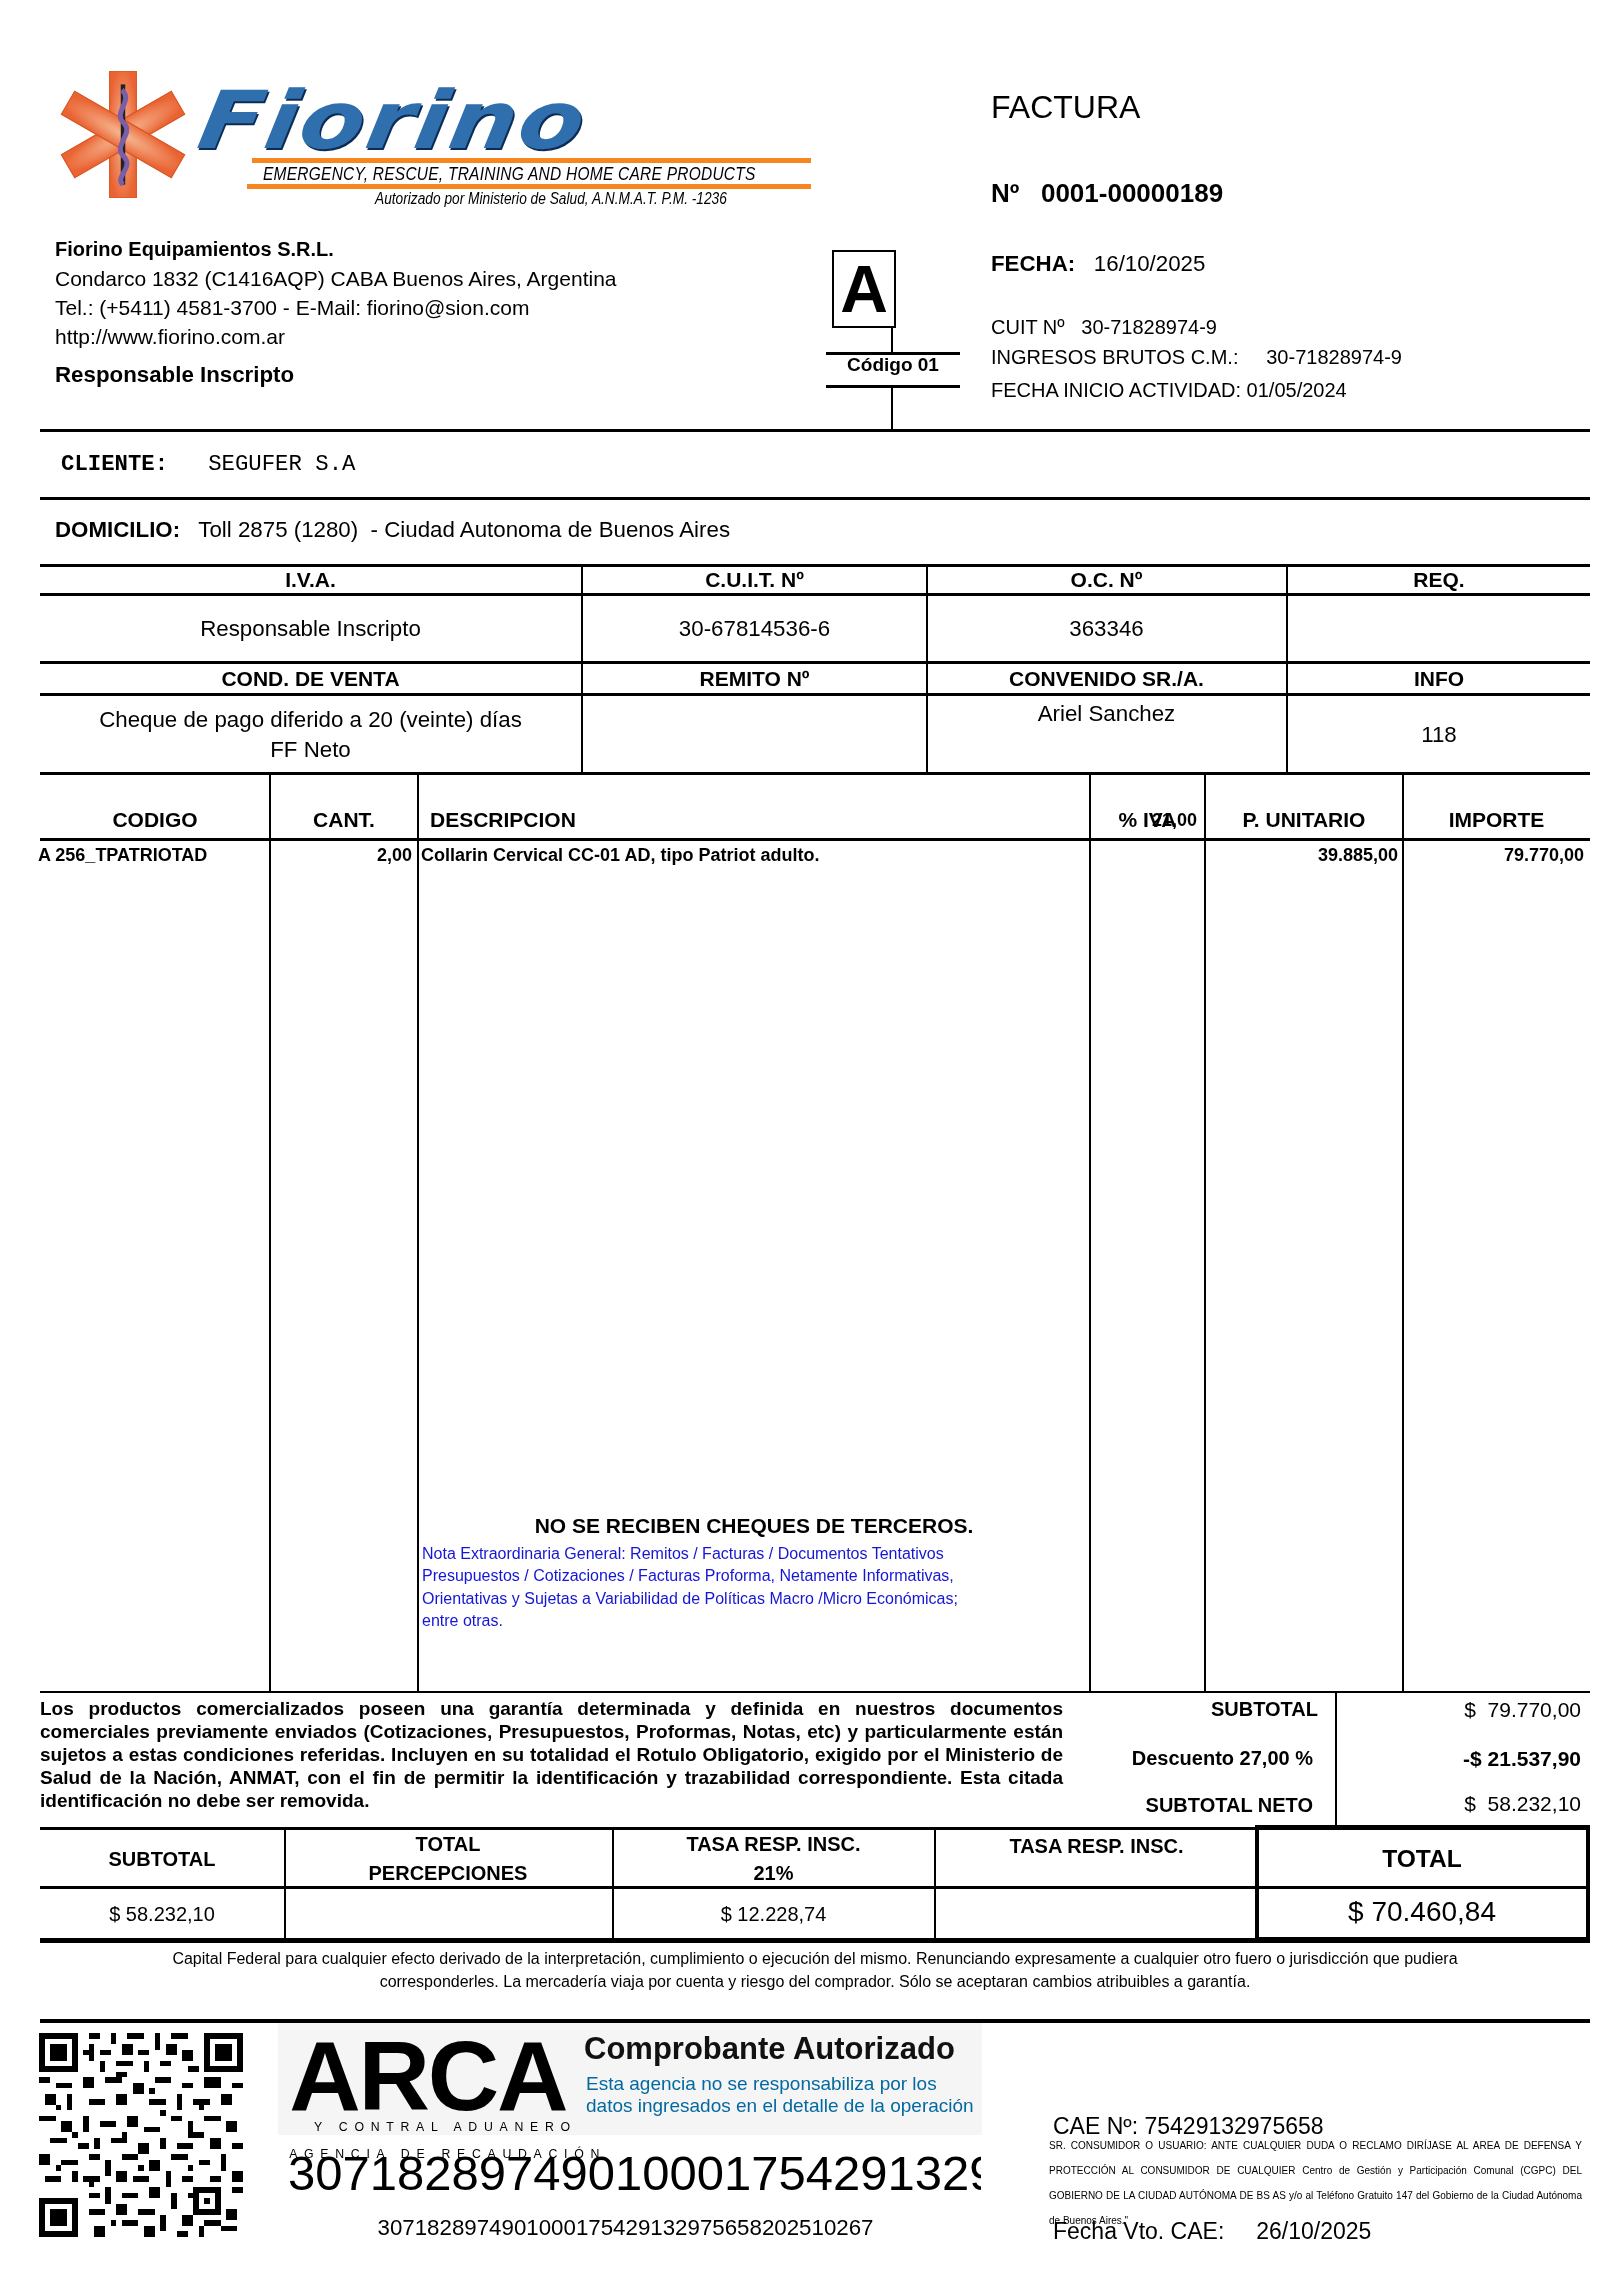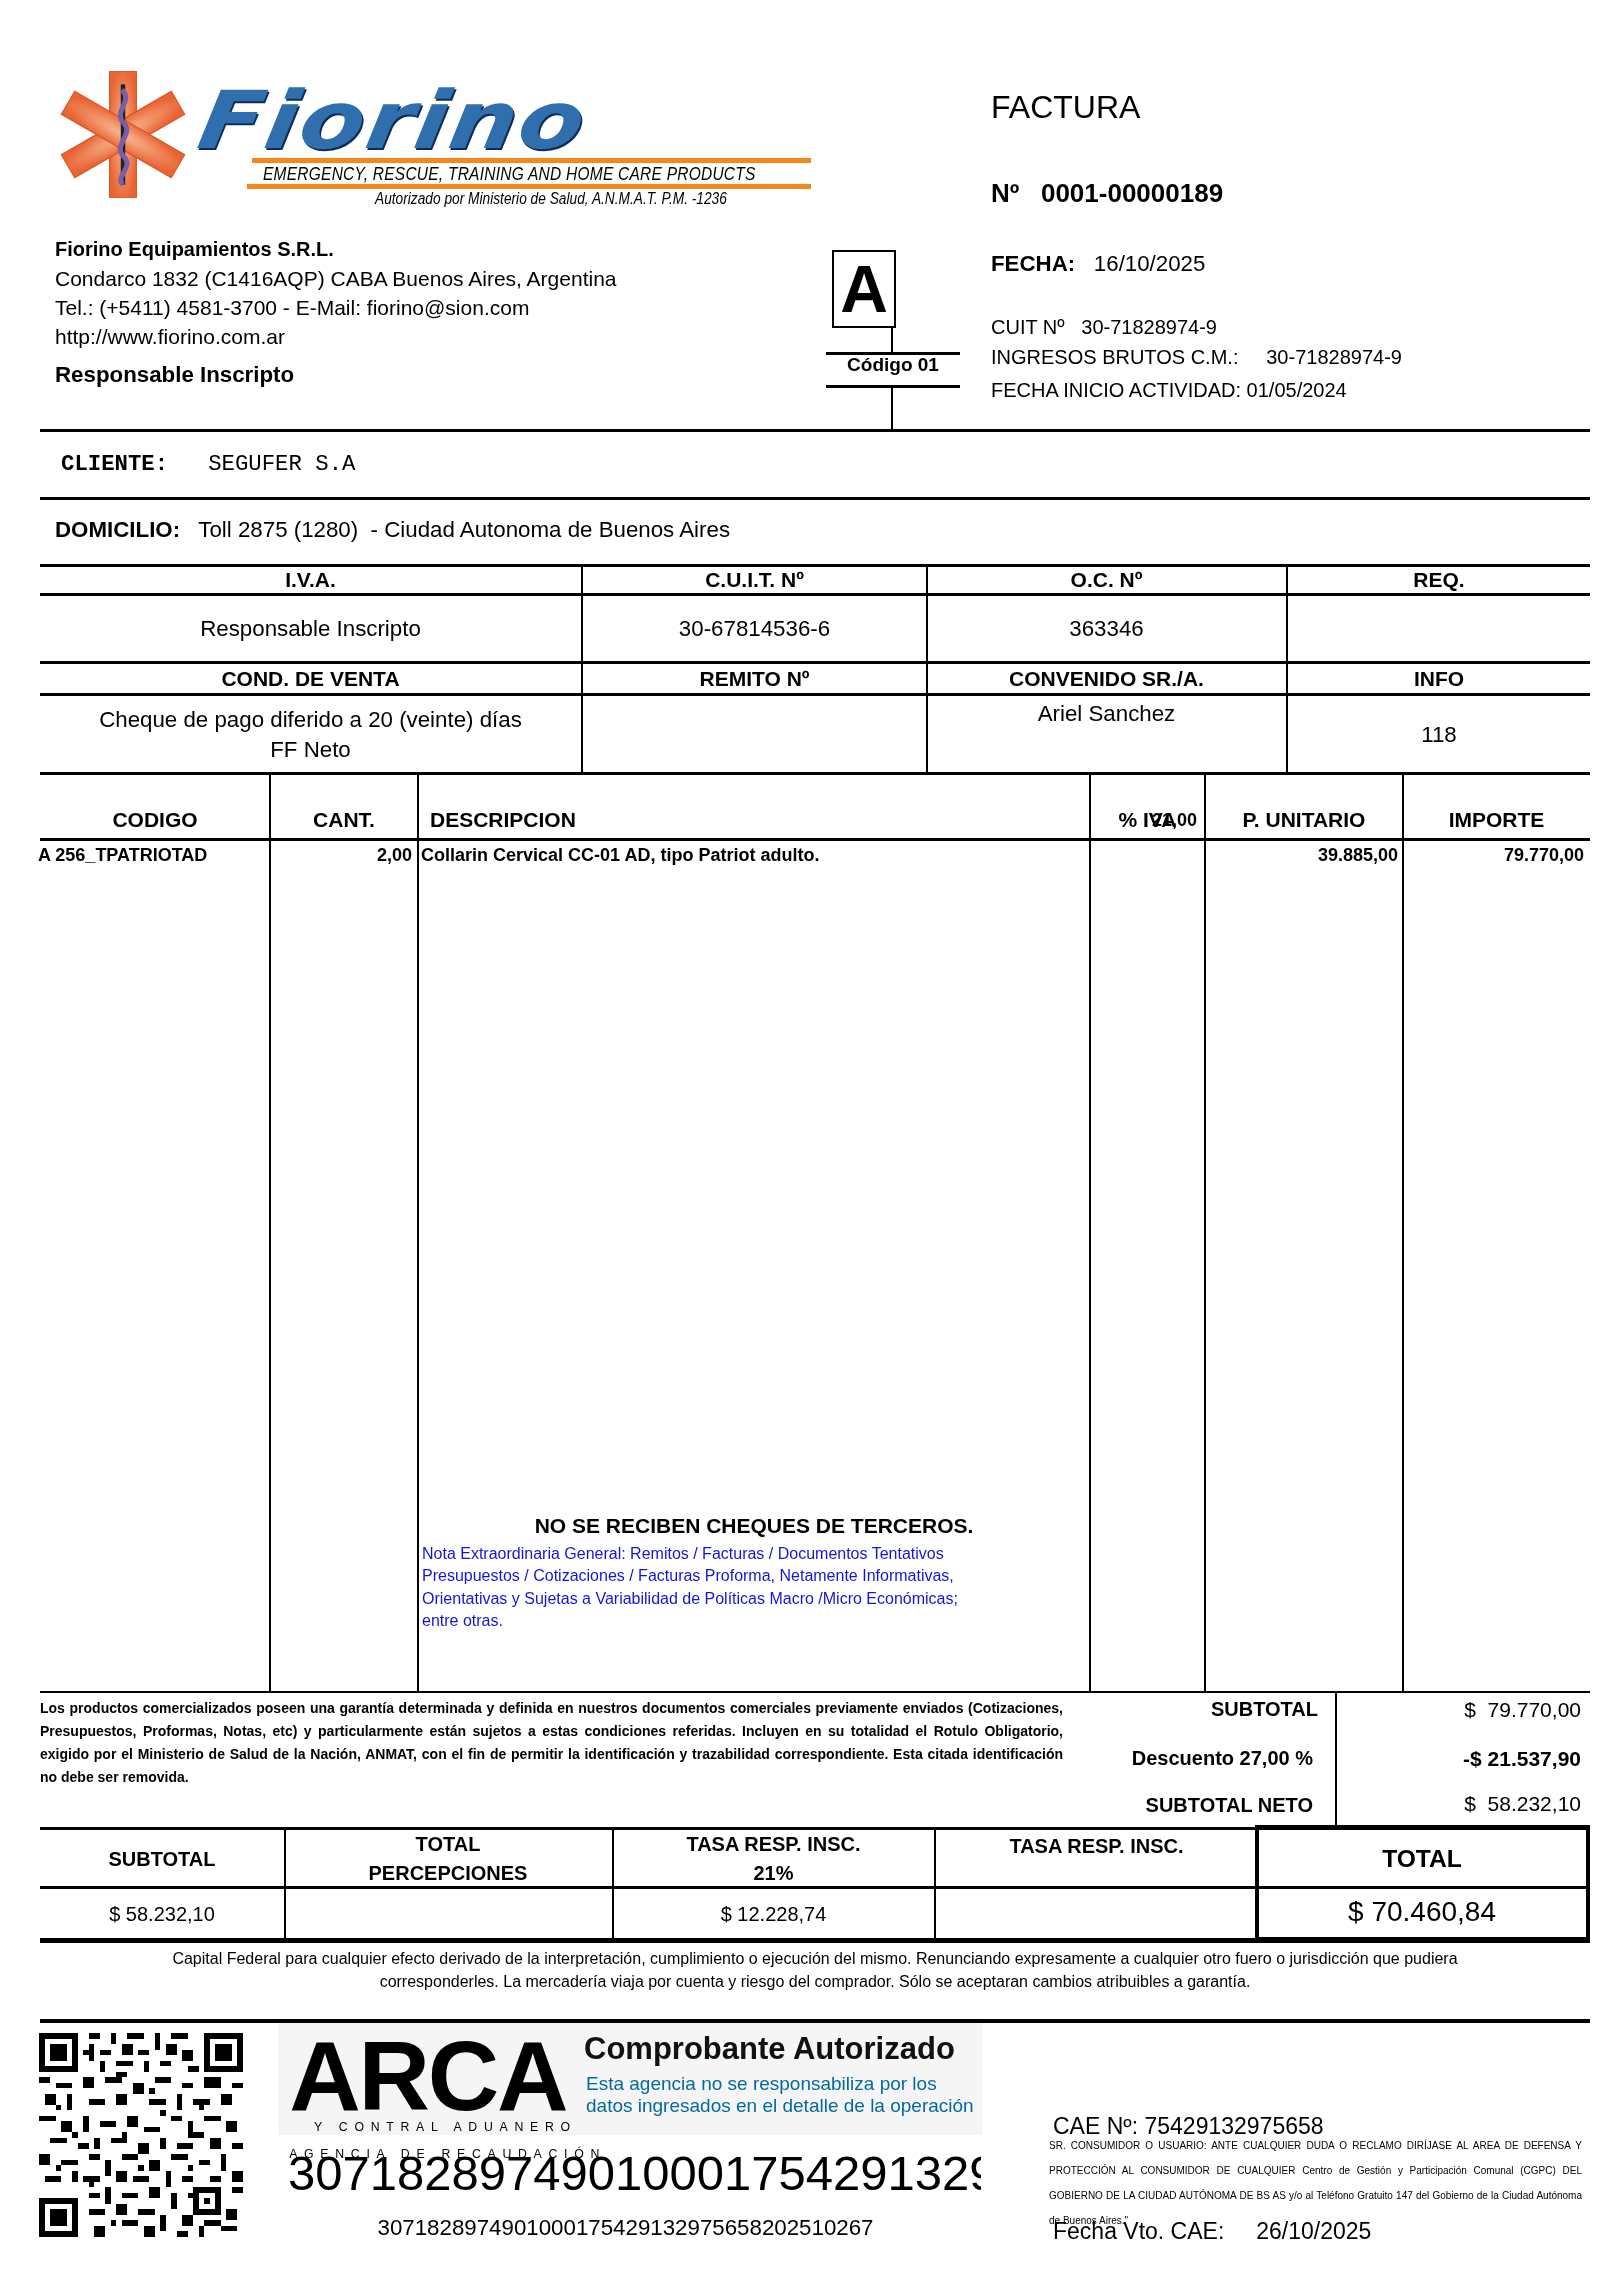--- a/index.html
+++ b/index.html
@@ -44,21 +44,21 @@
   .cell { position: absolute; display: flex; align-items: center; justify-content: center; text-align: center; }
   .th { font-size: 21px; font-weight: bold; }
   .td { font-size: 22.3px; }
 
   .items-th { font-size: 21px; font-weight: bold; }
   .items-td { font-size: 18px; font-weight: bold; }
 
   .note-black { font-size: 21px; font-weight: bold; }
   .note-blue { color: #1515d6; font-size: 16px; line-height: 22.3px; }
 
-  .legal { font-size: 14px; font-weight: bold; line-height: 23px; text-align: justify; text-align-last: left; }
+  .legal { font-size: 19px; font-weight: bold; line-height: 23px; text-align: justify; text-align-last: left; }
 
   .tot-label { font-size: 20px; font-weight: bold; text-align: right; }
   .tot-val { font-size: 21px; text-align: right; white-space: pre; }
 
   .disclaimer { font-size: 16px; line-height: 23px; text-align: center; }
 
   
   #qr { left: 39px; top: 2033px; width: 204px; height: 204px; }
   #arca { left: 278px; top: 2023px; width: 704px; height: 112px; background: #f5f5f5; }
   .arca-word { position: absolute; left: 11.2px; top: 3.4px; font-size: 99px; font-weight: bold; letter-spacing: -2.2px; line-height: 1; }

